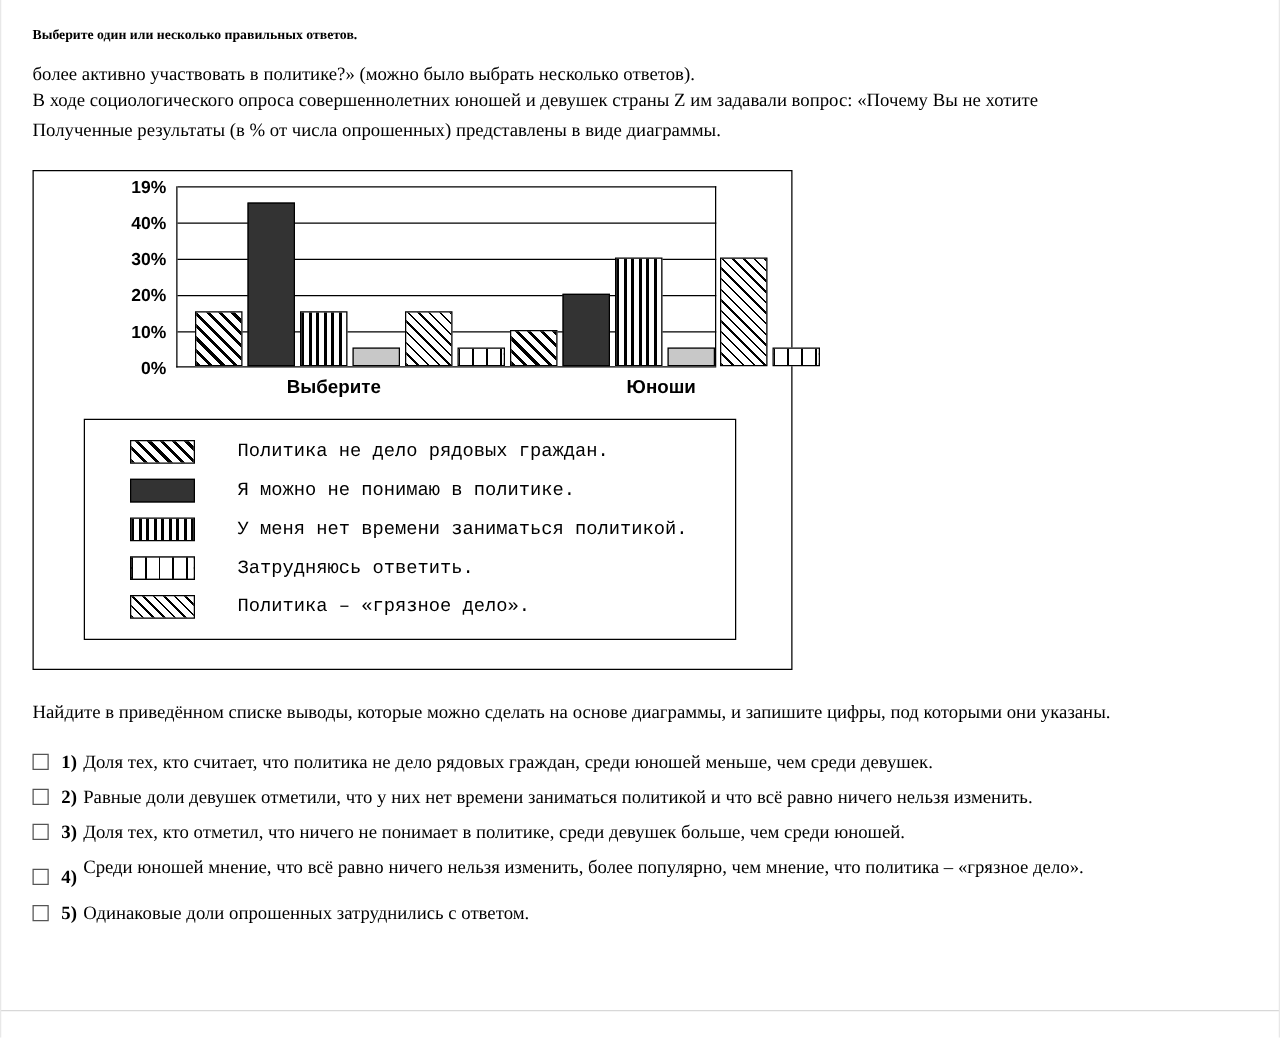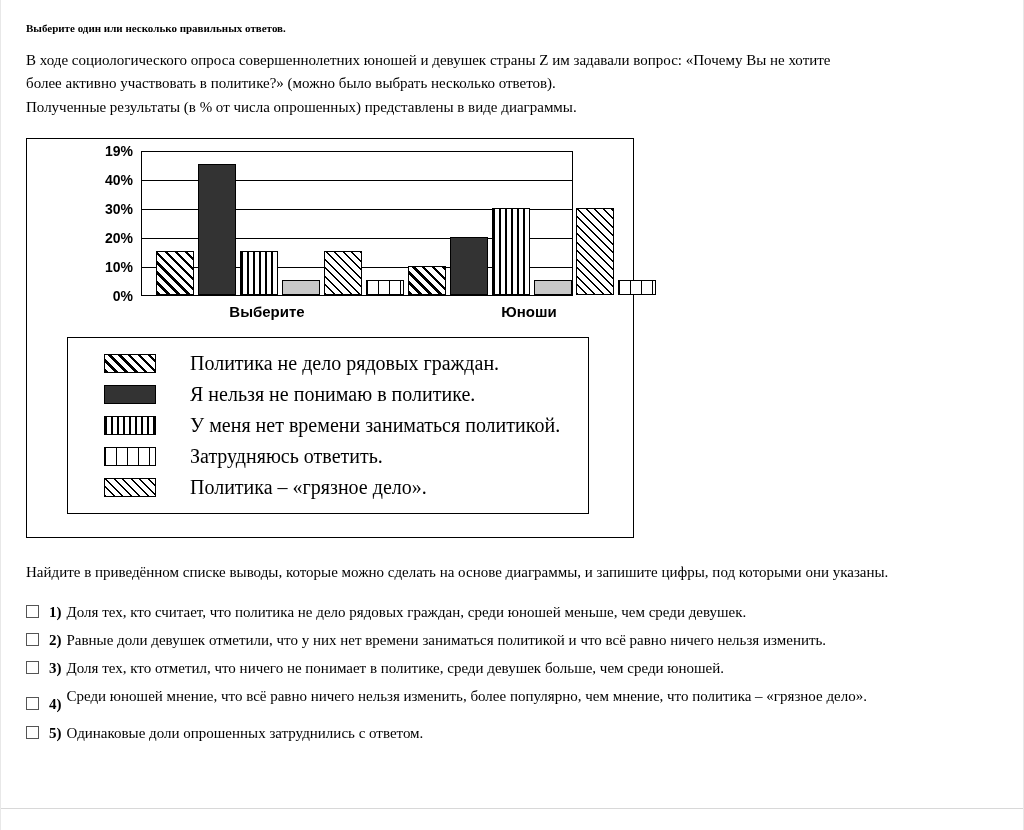--- a/index.html
+++ b/index.html
@@ -137,22 +137,22 @@
   }
   .swatch{
     width:52px;height:19px;
     border:1.2px solid #000;
     box-sizing:border-box;
     margin-left:36px;
     flex:0 0 auto;
   }
   .legend-text{
     margin-left:34px;
-    font-size:20px;
-    font-family:Liberation Serif, serif;
+    font-size:15px;
+    font-family:Liberation Mono, monospace;
   }
 
   
   .after{
     margin-top:24px;
     font-size:15px;
     line-height:1.45;
   }
   .options{
     margin-top:18px;
@@ -190,22 +190,22 @@
     position:absolute;right:0;top:0;bottom:0;width:1px;background:#e8e8e8;
   }
 </style>
 </head>
 <body>
 
 <div class="page">
 
   <div class="instruction">Выберите один или несколько правильных ответов.</div>
 
+  <div class="para second">более активно участвовать в политике?» (можно было выбрать несколько ответов).</div>
   <div class="para">В ходе социологического опроса совершеннолетних юношей и девушек страны   Z им задавали вопрос: «Почему Вы не хотите</div>
-  <div class="para second">более активно участвовать в политике?» (можно было выбрать несколько ответов).</div>
   <div class="para third">Полученные результаты (в % от числа опрошенных) представлены в виде диаграммы.</div>
 
   <div class="chart-block">
 
     <div class="plot-wrap">
 
       <div class="ylabels">
         <div class="ylabel" style="top:145px">0%</div>
         <div class="ylabel" style="top:116px">10%</div>
         <div class="ylabel" style="top:87px">20%</div>
@@ -244,21 +244,21 @@
       <div class="grouplabel" style="left:372px;width:140px;">Юноши</div>
     </div>
 
     <div class="legend">
       <div class="legend-row">
         <div class="swatch p-diag"></div>
         <div class="legend-text">Политика не дело рядовых граждан.</div>
       </div>
       <div class="legend-row">
         <div class="swatch p-solid"></div>
-        <div class="legend-text">Я нельзя не понимаю в политике.</div>
+        <div class="legend-text">Я можно не понимаю в политике.</div>
       </div>
       <div class="legend-row">
         <div class="swatch p-vert"></div>
         <div class="legend-text">У меня нет времени заниматься политикой.</div>
       </div>
       <div class="legend-row">
         <div class="swatch p-grid"></div>
         <div class="legend-text">Затрудняюсь ответить.</div>
       </div>
       <div class="legend-row">

